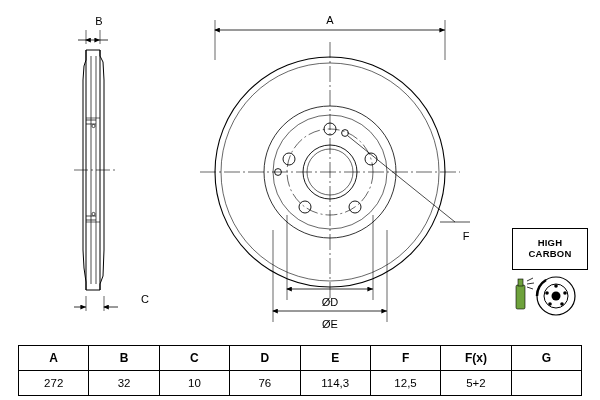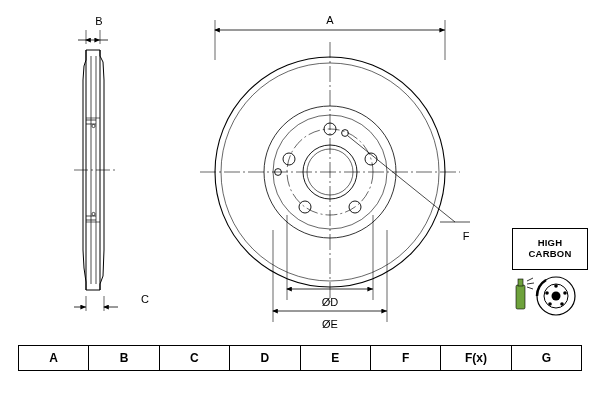--- a/index.html
+++ b/index.html
@@ -213,16 +213,26 @@
         <tr class="head">
       <td>A</td>
       <td>B</td>
       <td>C</td>
       <td>D</td>
       <td>E</td>
       <td>F</td>
       <td>F(x)</td>
       <td>G</td>
     </tr>
+    <tr class="vals">
+      <td>272</td>
+      <td>32</td>
+      <td>10</td>
+      <td>76</td>
+      <td>114,3</td>
+      <td>12,5</td>
+      <td>5+2</td>
+      <td></td>
+    </tr>
   </tbody>
     </table>
 
 </div>
 
 </body></html>

